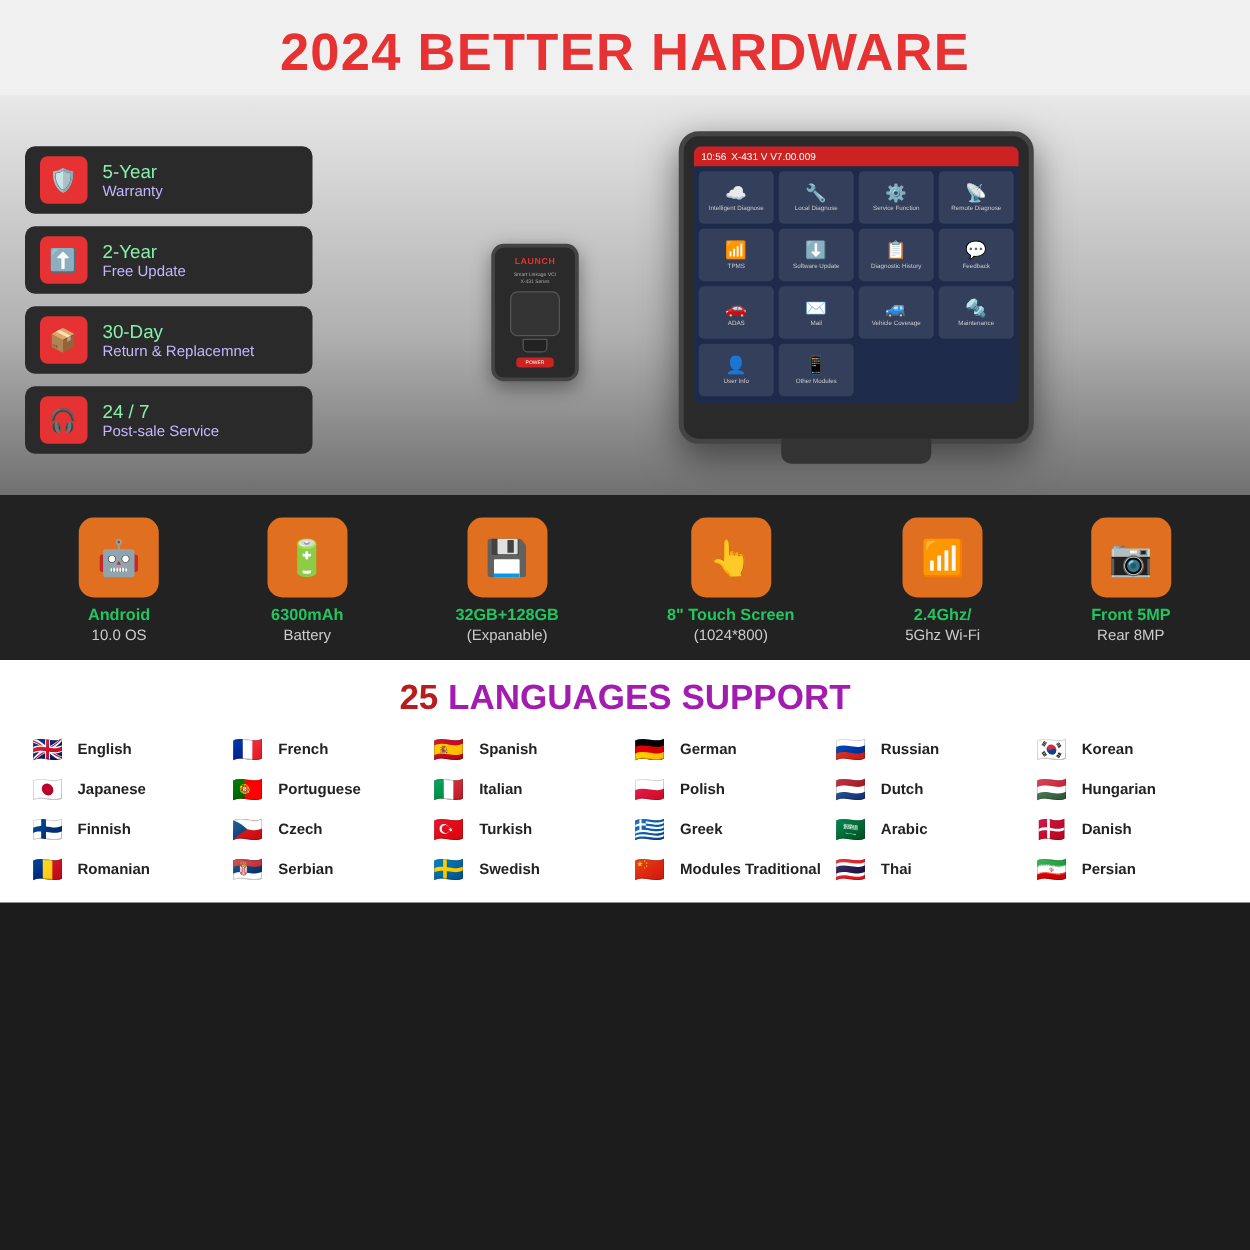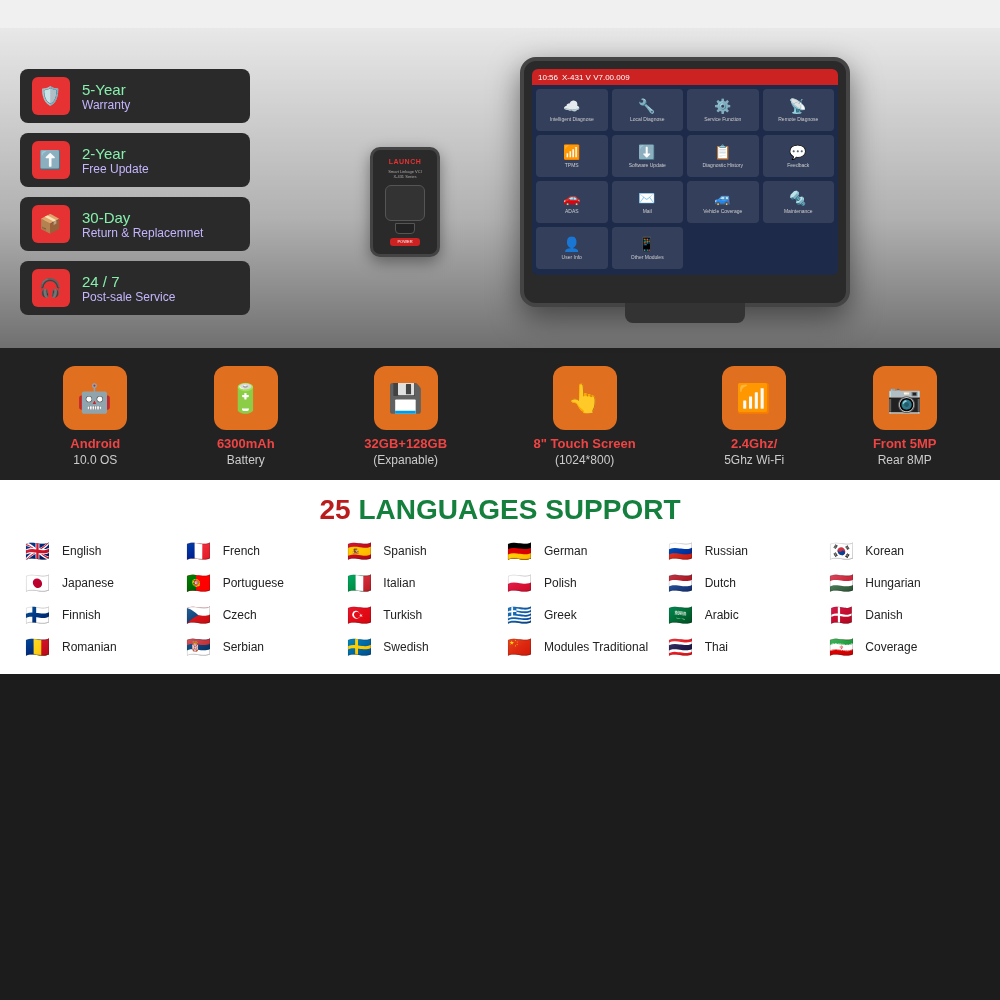--- a/index.html
+++ b/index.html
@@ -95,21 +95,21 @@
     .device-area {
       flex: 1;
       display: flex;
       align-items: center;
       justify-content: center;
       position: relative;
     }
 
     
     .tablet {
-      width: 330px;
+      width: 284px;
       height: 250px;
       background: #2a2a2a;
       border-radius: 16px;
       border: 4px solid #444;
       position: relative;
       margin-left: 60px;
       box-shadow: 0 10px 30px rgba(0,0,0,0.5);
     }
     .tablet-screen {
       position: absolute;
@@ -238,39 +238,39 @@
       justify-content: center;
       font-size: 28px;
     }
     .spec-label {
       color: #ccc;
       font-size: 12px;
       text-align: center;
       line-height: 1.3;
     }
     .spec-label .spec-main {
-      color: #ef4444;
+      color: #22c55e;
       font-weight: 700;
       font-size: 13px;
     }
 
     
     .languages-section {
       background: #fff;
       padding: 14px 20px 14px;
     }
     .languages-title {
       text-align: center;
       font-size: 28px;
       font-weight: 900;
       color: #222;
       margin-bottom: 12px;
     }
     .languages-title span {
-      color: #15803d;
+      color: #a21caf;
     }
     .lang-grid {
       display: grid;
       grid-template-columns: repeat(6, 1fr);
       gap: 6px 4px;
     }
     .lang-item {
       display: flex;
       align-items: center;
       gap: 6px;
@@ -282,29 +282,32 @@
       flex-shrink: 0;
       display: flex;
       align-items: center;
       justify-content: center;
       font-size: 20px;
       overflow: hidden;
     }
     .lang-name {
       font-size: 12px;
       color: #222;
-      font-weight: 400;
+      font-weight: 700;
     }
   </style>
 </head>
 <body>
 
 <div class="page">
 
   <div class="header">
+    <div class="header-title">
+      <span>2024 </span><span style="color:#e63232">BETTER HARDWARE</span>
+    </div>
   </div>
 
   <div class="product-section">
 
     <div class="badges" id="badges-container">
         <div class="badge">
     <div class="badge-icon">🛡️</div>
     <div class="badge-text">
       <div class="badge-main">5-Year</div>
       <div class="badge-sub">Warranty</div>
@@ -552,18 +555,18 @@
         <div class="lang-item">
     <div class="flag">🇨🇳</div>
     <span class="lang-name">Modules Traditional</span>
   </div>
         <div class="lang-item">
     <div class="flag">🇹🇭</div>
     <span class="lang-name">Thai</span>
   </div>
         <div class="lang-item">
     <div class="flag">🇮🇷</div>
-    <span class="lang-name">Coverage</span>
+    <span class="lang-name">Persian</span>
   </div>
       </div>
   </div>
 
 </div>
 
 </body></html>

